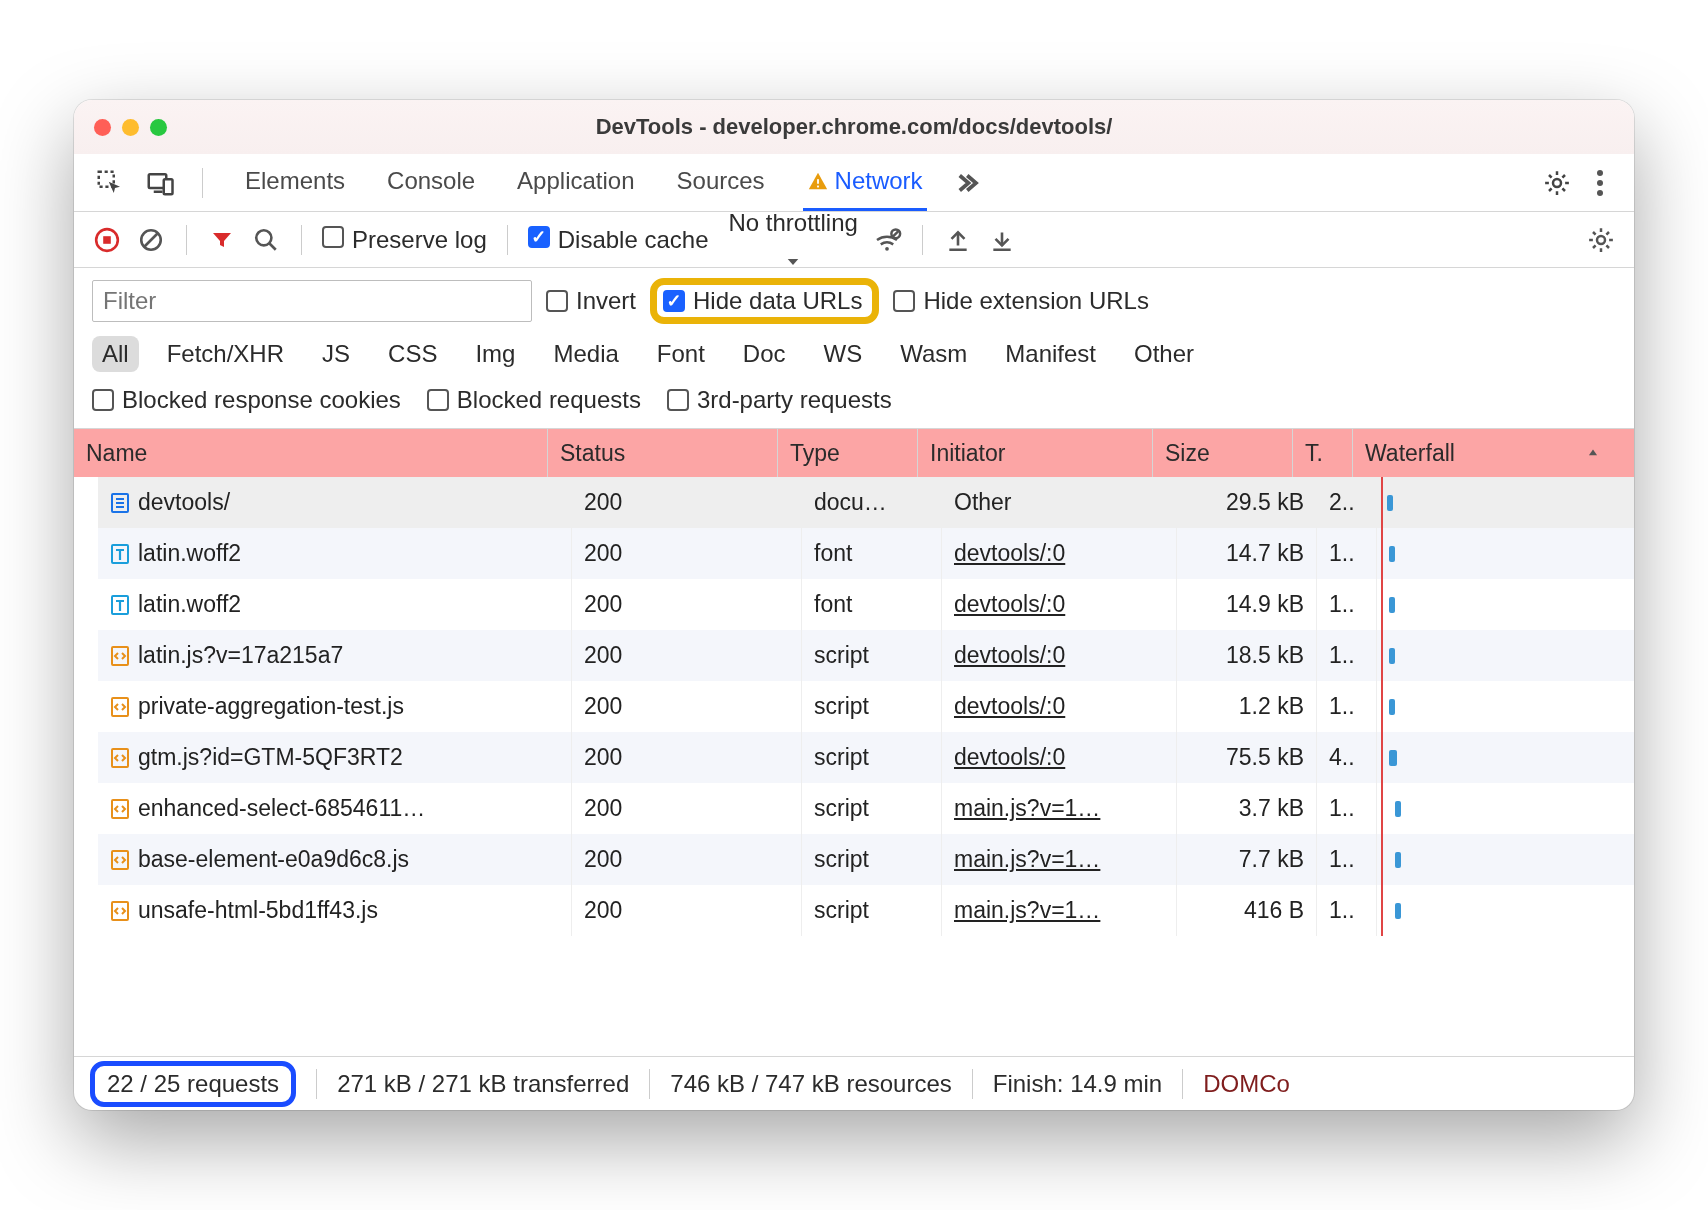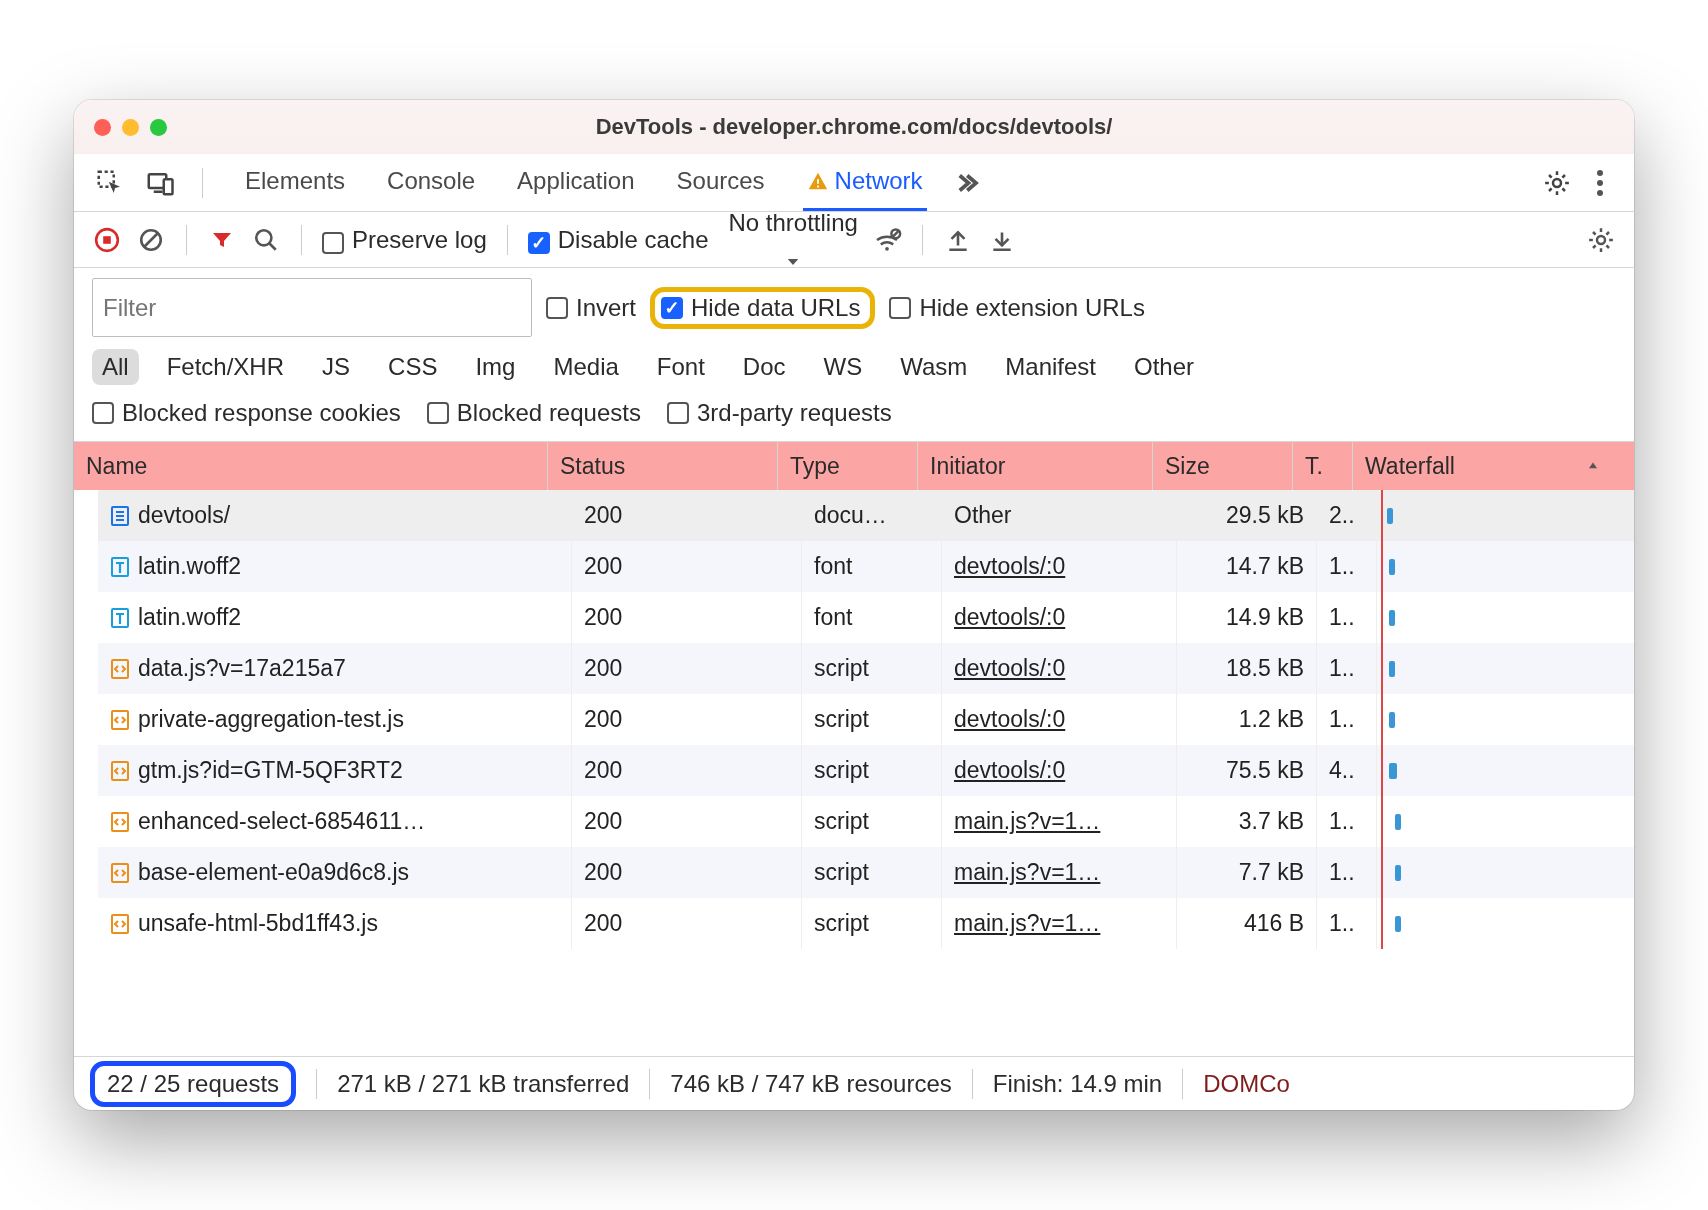--- a/index.html
+++ b/index.html
@@ -61,47 +61,47 @@
     display: flex;
     align-items: center;
     padding: 0 18px;
     gap: 14px;
     border-bottom: 1px solid #d6d6d6;
     font-size: 24px;
     color: #2b2b2b;
   }
   .tb-icon { display:flex; align-items:center; justify-content:center; width:30px; height:30px; color:#555;}
   .divider { width:1px; height:30px; background:#ccc; margin: 0 6px;}
-  .chk { display:flex; align-items:flex-end; gap:8px; cursor:pointer;}
+  .chk { display:flex; align-items:flex-start; gap:8px; cursor:pointer;}
   .chk .box, .chk2 .box { width:22px; height:22px; border:2px solid #555; border-radius:4px; display:flex; align-items:center; justify-content:center;}
   .chk .box.checked, .chk2 .box.checked { background:#1961ff; border-color:#1961ff; }
   .chk .box.checked::after, .chk2 .box.checked::after { content:"✓"; color:#fff; font-size:18px; font-weight:bold; line-height:1;}
   .throttle { display:flex; align-items:center; gap:16px; margin-left: 6px; flex-direction: column;}
   .throttle .caret { color:#555; }
   .toolbar .spacer { flex: 1; }
   
   .filterrow {
     display: flex;
     align-items: center;
     padding: 10px 18px 0 18px;
     gap: 14px;
     font-size: 24px;
     color: #2b2b2b;
     flex-wrap: wrap;
   }
   .filter-input {
-    width: 440px; height: 59px;
+    width: 440px; height: 42px;
     border: 1px solid #bdbdbd;
     border-radius: 2px;
     font-size: 24px;
     padding: 0 10px;
     color:#999;
   }
   .chk2 { display:flex; align-items:center; gap:8px; cursor:pointer;}
-  .highlight { border: 5px solid #eab308; border-radius: 14px; padding: 2px 10px 2px 6px; display:flex; align-items:flex-end; gap:8px;}
+  .highlight { border: 7px solid #eab308; border-radius: 14px; padding: 2px 10px 2px 6px; display:flex; align-items:flex-end; gap:8px;}
   
   .typerow {
     display: flex;
     align-items: center;
     padding: 12px 18px 6px 18px;
     gap: 18px;
     font-size: 24px;
     color:#2b2b2b;
   }
   .pill { padding: 4px 10px; border-radius:8px; cursor:pointer;}
@@ -478,21 +478,21 @@
           </div>
         </div>
         <div class="trow">
           <div class="td">
             <span class="file-icon">
               <svg width="20" height="22" viewBox="0 0 20 22" fill="none" stroke="#e8901a" stroke-width="2">
                 <rect x="2" y="2" width="16" height="18" rx="1"></rect>
                 <path d="M8 8l-3 3 3 3M12 8l3 3-3 3"></path>
               </svg>
             </span>
-            <span>data.js?v=17a215a7</span>
+            <span>latin.js?v=17a215a7</span>
           </div>
           <div class="td">200</div>
           <div class="td">script</div>
           <div class="td initiator">
             <span class="link">devtools/:0</span>
           </div>
           <div class="td size">18.5 kB</div>
           <div class="td">1..</div>
           <div class="td wf">
             <div class="wf-inner">

